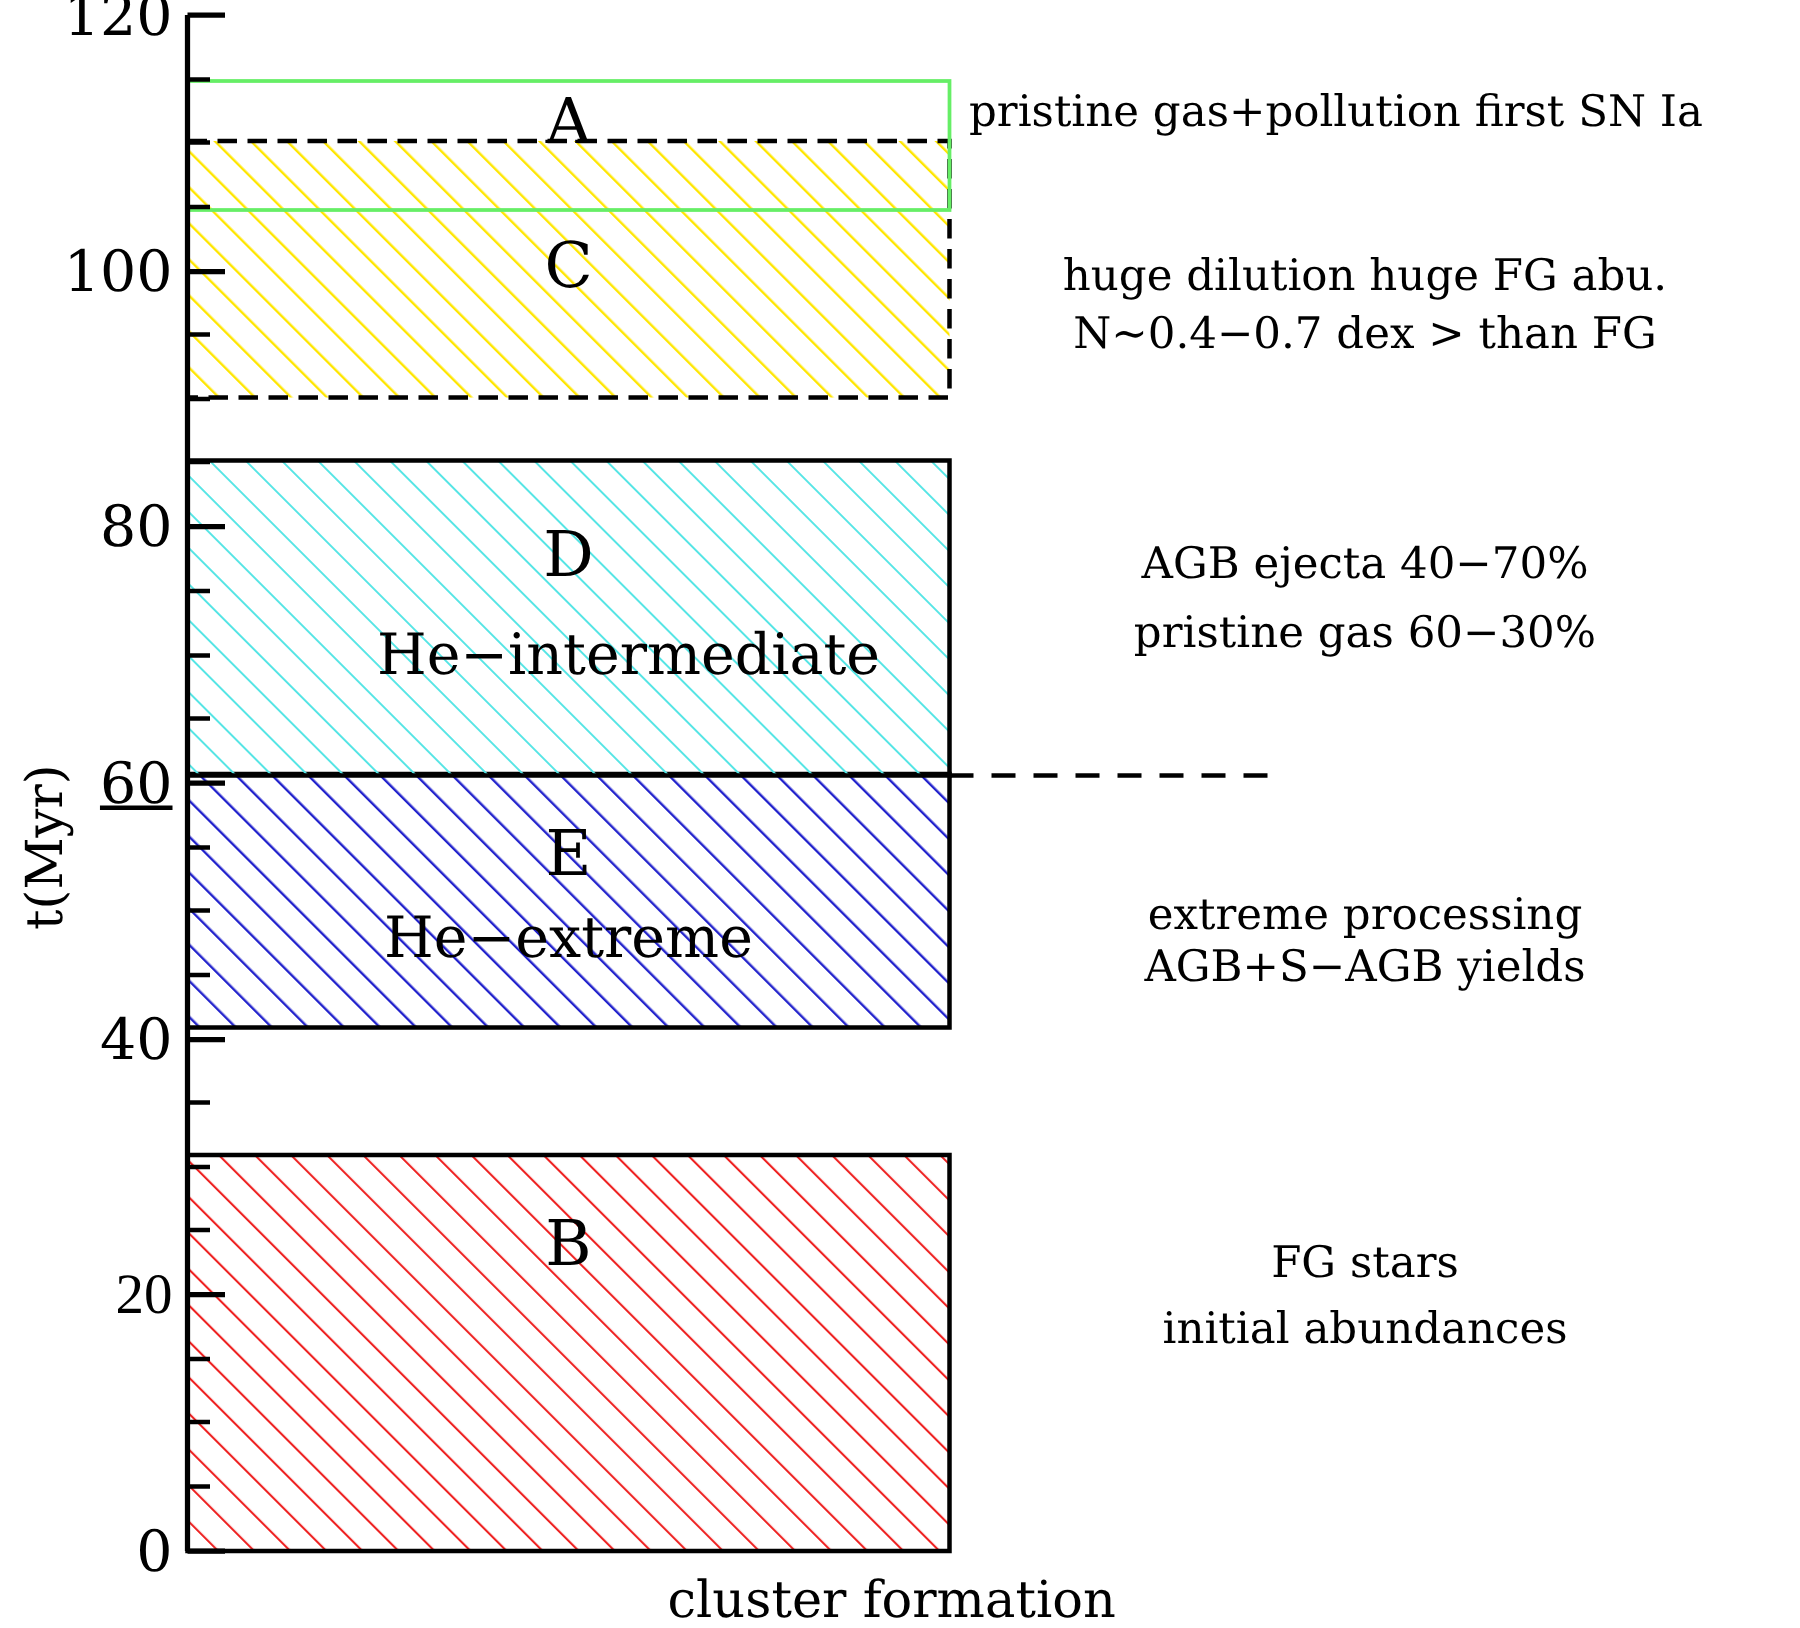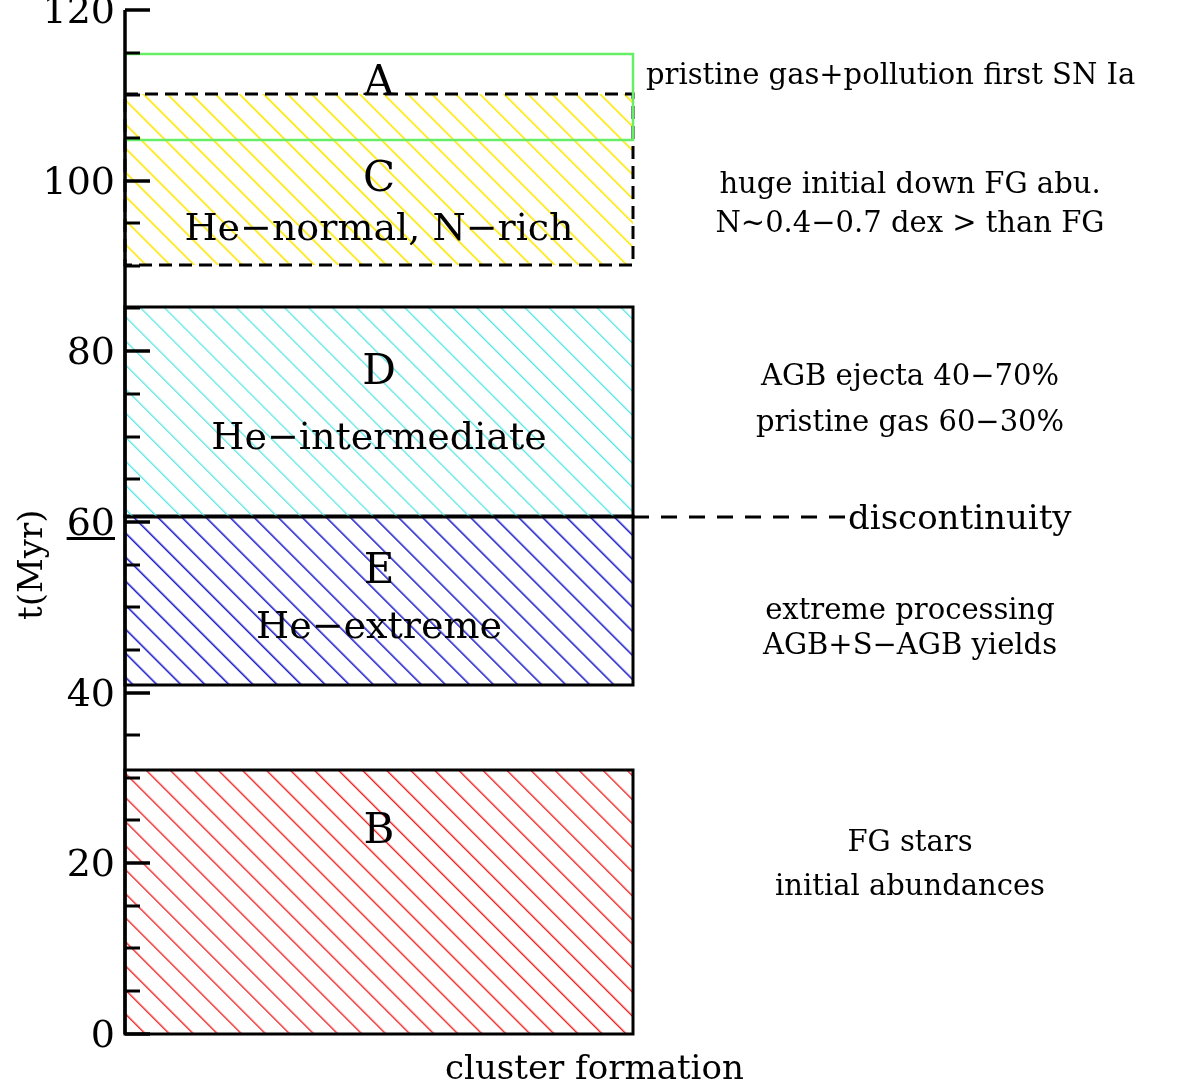--- a/index.html
+++ b/index.html
@@ -102,58 +102,56 @@
       <line x1="125" y1="95" x2="140" y2="95"></line>
       <line x1="125" y1="53" x2="140" y2="53"></line>
     </g>
   </svg>
 
   <div class="ylabel-txt" style="right:1085px;top:-9px;">120</div>
   <div class="ylabel-txt" style="right:1085px;top:162px;">100</div>
   <div class="ylabel-txt" style="right:1085px;top:332px;">80</div>
   <div class="ylabel-txt" style="right:1085px;top:503px;text-decoration:underline;">60</div>
   <div class="ylabel-txt" style="right:1085px;top:674px;">40</div>
-  <div class="ylabel-txt" style="right:1085px;top:844px;">20</div>
+  <div class="ylabel-txt" style="right:1085px;top:844px;font-family:Liberation Serif, serif;">20</div>
   <div class="ylabel-txt" style="right:1085px;top:1015px;">0</div>
 
   <div class="yaxis-title" style="left:10px;top:620px;">t(Myr)</div>
   <div class="xaxis-title" style="left:445px;top:1047px;">cluster formation</div>
 
   <div class="region" style="left:125px;top:54px;width:508px;height:86px;">
     <div class="reg-letter" style="top:6px;">A</div>
   </div>
 
   <div class="region" style="left:125px;top:94px;width:508px;height:171px;">
     <div class="reg-letter" style="top:62px;">C</div>
-    <div class="reg-sub" style="top:114px;">He−normal, N−rich</div>
   </div>
 
   <div class="region" style="left:125px;top:307px;width:508px;height:210px;">
     <div class="reg-letter" style="top:42px;">D</div>
-    <div class="reg-sub" style="top:110px;">He−intermediate</div>
+    <div class="reg-sub" style="top:110px;margin-left:40px;">He−intermediate</div>
   </div>
 
   <div class="region" style="left:125px;top:516px;width:508px;height:169px;">
     <div class="reg-letter" style="top:32px;">E</div>
     <div class="reg-sub" style="top:90px;">He−extreme</div>
   </div>
 
   <div class="region" style="left:125px;top:770px;width:508px;height:264px;">
     <div class="reg-letter" style="top:38px;">B</div>
   </div>
 
   <div class="note" style="left:646px;top:57px;">pristine gas+pollution first SN Ia</div>
 
-  <div class="note ctr" style="left:640px;top:166px;width:540px;">huge initial down FG abu.</div>
+  <div class="note ctr" style="left:640px;top:166px;width:540px;">huge dilution huge FG abu.</div>
   <div class="note ctr" style="left:640px;top:205px;width:540px;">N~0.4−0.7 dex &gt; than FG</div>
 
   <div class="note ctr" style="left:640px;top:358px;width:540px;">AGB ejecta 40−70%</div>
   <div class="note ctr" style="left:640px;top:404px;width:540px;">pristine gas 60−30%</div>
 
   <div class="note ctr" style="left:640px;top:592px;width:540px;">extreme processing</div>
   <div class="note ctr" style="left:640px;top:627px;width:540px;">AGB+S−AGB yields</div>
 
   <div class="note ctr" style="left:640px;top:868px;width:540px;">initial abundances</div>
   <div class="note ctr" style="left:640px;top:824px;width:540px;">FG stars</div>
 
-  <div class="disc-label" style="left:848px;top:497px;">discontinuity</div>
 
 </div>
 
 </body></html>

